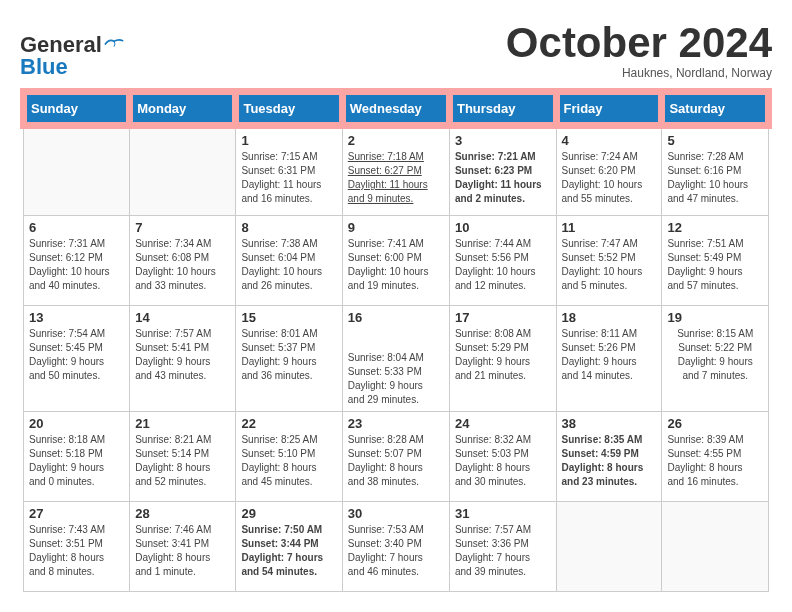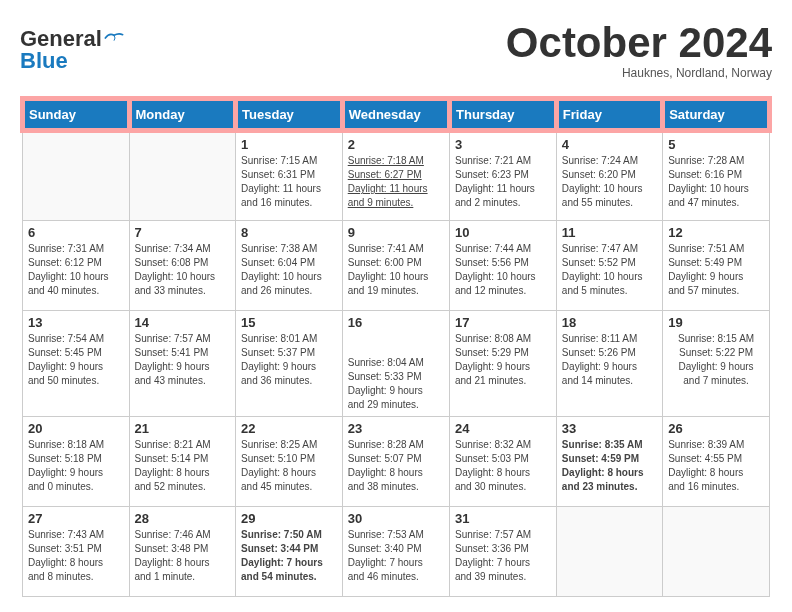--- a/index.html
+++ b/index.html
@@ -6,22 +6,22 @@
     body {
       font-family: Arial, sans-serif;
       background: #fff;
       width: 792px;
       min-height: 612px;
       padding: 20px;
     }
     .header {
       display: flex;
       justify-content: space-between;
-      align-items: center;
-      margin-bottom: 16px;
+      align-items: flex-end;
+      margin-bottom: 8px;
     }
     .logo {
       display: flex;
       flex-direction: column;
       align-items: flex-start;
     }
     .logo-bird {
       width: 20px;
       height: 14px;
       margin-top: -2px;
@@ -49,21 +49,21 @@
       border-collapse: collapse;
       font-size: 11px;
     }
     .calendar th {
       background: #1a7abf;
       color: #fff;
       padding: 6px 4px;
       text-align: left;
       font-size: 13px;
       font-weight: bold;
-      border: 5px solid #fca5a5;
+      border: 7px solid #fca5a5;
     }
     .calendar td {
       border: 1px solid #ccc;
       vertical-align: top;
       padding: 4px 5px;
       width: 108px;
       min-height: 80px;
       background: #fff;
     }
     .calendar td.empty {
@@ -130,21 +130,21 @@
         </td>
         <td>
           <span class="day-number">2</span>
           <div class="day-info" style="white-space: pre-line; text-decoration: underline;">Sunrise: 7:18 AM
 Sunset: 6:27 PM
 Daylight: 11 hours
 and 9 minutes.</div>
         </td>
         <td>
           <span class="day-number">3</span>
-          <div class="day-info" style="white-space: pre-line;">Sunrise: 7:21 AM
+          <div class="day-info" style="white-space: pre-line; font-weight: bold;">Sunrise: 7:21 AM
 Sunset: 6:23 PM
 Daylight: 11 hours
 and 2 minutes.</div>
         </td>
         <td>
           <span class="day-number">4</span>
           <div class="day-info" style="white-space: pre-line;">Sunrise: 7:24 AM
 Sunset: 6:20 PM
 Daylight: 10 hours
 and 55 minutes.</div>
@@ -289,21 +289,21 @@
 and 38 minutes.</div>
         </td>
         <td>
           <span class="day-number">24</span>
           <div class="day-info" style="white-space: pre-line;">Sunrise: 8:32 AM
 Sunset: 5:03 PM
 Daylight: 8 hours
 and 30 minutes.</div>
         </td>
         <td>
-          <span class="day-number">33</span>
+          <span class="day-number">38</span>
           <div class="day-info" style="white-space: pre-line; font-weight: bold;">Sunrise: 8:35 AM
 Sunset: 4:59 PM
 Daylight: 8 hours
 and 23 minutes.</div>
         </td>
         <td>
           <span class="day-number">26</span>
           <div class="day-info" style="white-space: pre-line;">Sunrise: 8:39 AM
 Sunset: 4:55 PM
 Daylight: 8 hours
@@ -314,21 +314,21 @@
         <td>
           <span class="day-number">27</span>
           <div class="day-info" style="white-space: pre-line;">Sunrise: 7:43 AM
 Sunset: 3:51 PM
 Daylight: 8 hours
 and 8 minutes.</div>
         </td>
         <td>
           <span class="day-number">28</span>
           <div class="day-info" style="white-space: pre-line;">Sunrise: 7:46 AM
-Sunset: 3:48 PM
+Sunset: 3:41 PM
 Daylight: 8 hours
 and 1 minute.</div>
         </td>
         <td>
           <span class="day-number">29</span>
           <div class="day-info" style="white-space: pre-line; font-weight: bold;">Sunrise: 7:50 AM
 Sunset: 3:44 PM
 Daylight: 7 hours
 and 54 minutes.</div>
         </td>

